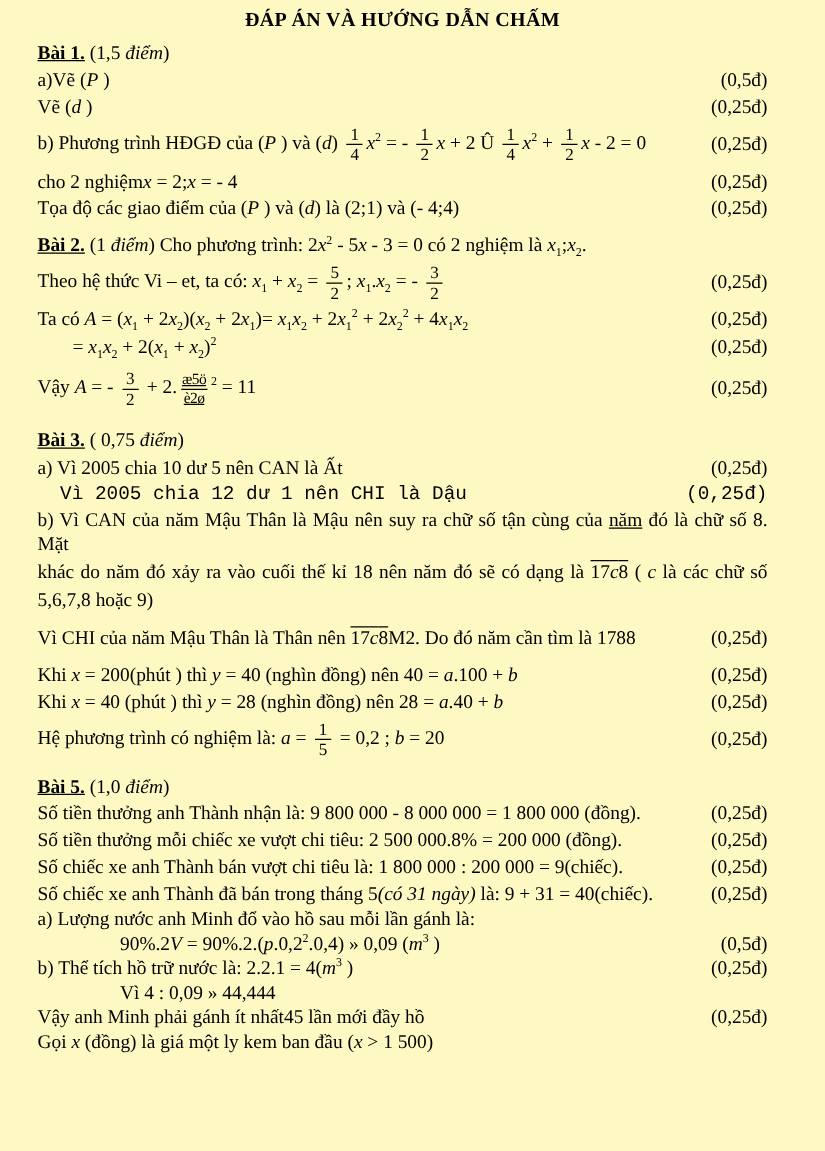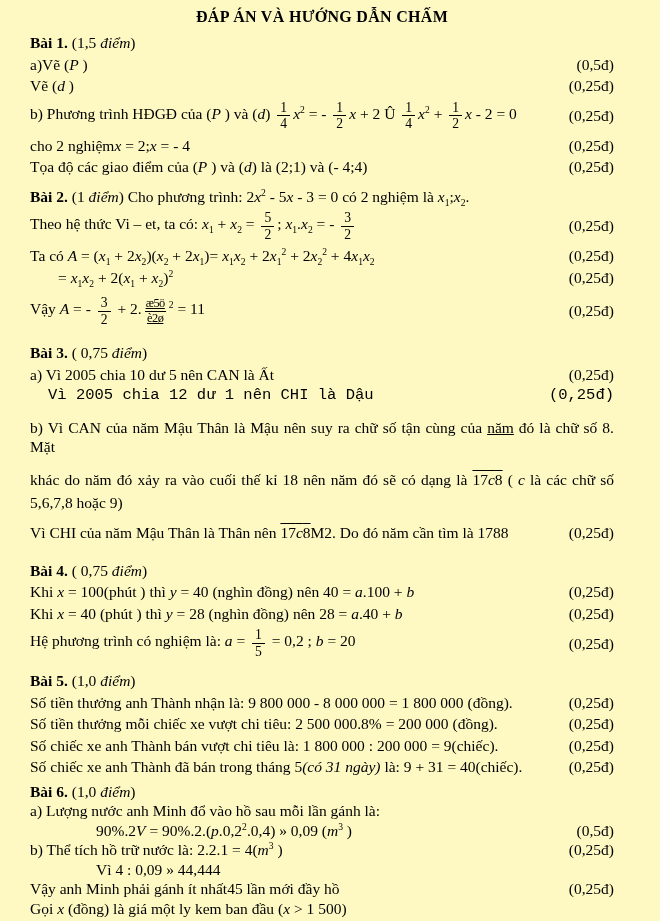--- a/index.html
+++ b/index.html
@@ -26,30 +26,30 @@
     align-items:center;
     min-height:21.5px;
     line-height:1.25;
   }
   .row .content{white-space:nowrap;}
   .row .pts{white-space:nowrap;margin-left:8px;}
   .row.head{margin-top:8px;}
   .rows .row.head:first-child{margin-top:0;}
   .row.math{min-height:38px;}
   .row.tall{min-height:46px;}
-  .row.just{min-height:25px;margin-top:11px;}
+  .row.just{min-height:25px;}
   .row.just .content{
     white-space:normal;
     width:100%;
     text-align:justify;
     text-align-last:justify;
   }
   .row.tight{min-height:19.5px;}
   .row.head.tight{margin-top:4px;}
-  .hu{font-weight:700;}
+  .hu{font-weight:700;text-decoration:underline;}
   .i{font-style:italic;}
   .u{text-decoration:underline;}
   .ov{text-decoration:overline;}
   .sup{font-size:.62em;vertical-align:super;line-height:0;}
   .sub{font-size:.62em;vertical-align:sub;line-height:0;}
   .frac{
     display:inline-flex;
     flex-direction:column;
     align-items:center;
     vertical-align:middle;
@@ -158,26 +158,22 @@
 
   </div>
       <div class="row">
     <span class="content"><span>5,6,7,8 hoặc 9)</span></span>
 
   </div>
       <div class="row math">
     <span class="content"><span>Vì CHI của năm Mậu Thân là Thân nên  </span><span class="ov">17</span><span class="ov i">c</span><span class="ov">8</span><span>M2</span><span>. Do đó năm cần tìm là 1788</span></span>
     <span class="pts">(0,25đ)</span>
   </div>
-      <div class="row head">
-    <span class="content"><span class="hu">Bài 4.</span><span> ( 0,75 </span><span class="i">điểm</span><span>)</span></span>
-
-  </div>
-      <div class="row">
-    <span class="content"><span>Khi </span><span class="i">x</span><span> = 100(phút ) thì </span><span class="i">y</span><span> = 40 (nghìn đồng)  nên 40 = </span><span class="i">a</span><span>.100 + </span><span class="i">b</span></span>
+      <div class="row">
+    <span class="content"><span>Khi </span><span class="i">x</span><span> = 200(phút ) thì </span><span class="i">y</span><span> = 40 (nghìn đồng)  nên 40 = </span><span class="i">a</span><span>.100 + </span><span class="i">b</span></span>
     <span class="pts">(0,25đ)</span>
   </div>
       <div class="row">
     <span class="content"><span>Khi </span><span class="i">x</span><span> = 40  (phút ) thì </span><span class="i">y</span><span> = 28 (nghìn đồng)  nên 28 = </span><span class="i">a</span><span>.40 + </span><span class="i">b</span></span>
     <span class="pts">(0,25đ)</span>
   </div>
       <div class="row math">
     <span class="content"><span>Hệ phương trình có nghiệm là: </span><span class="i">a</span><span> = </span><span class="frac">
             <span class="num">1</span>
             <span class="den">5</span>
@@ -196,24 +192,20 @@
     <span class="content"><span>Số tiền thưởng mỗi chiếc xe vượt chi tiêu: 2 500 000.8% = 200 000 (đồng).</span></span>
     <span class="pts">(0,25đ)</span>
   </div>
       <div class="row">
     <span class="content"><span>Số chiếc xe anh Thành bán vượt chi tiêu là: 1 800 000 : 200 000 = 9(chiếc).</span></span>
     <span class="pts">(0,25đ)</span>
   </div>
       <div class="row">
     <span class="content"><span>Số chiếc xe anh Thành đã bán trong tháng 5</span><span class="i">(có 31 ngày)</span><span> là: 9 + 31 = 40(chiếc).</span></span>
     <span class="pts">(0,25đ)</span>
-  </div>
-      <div class="row head tight">
-    <span class="content"><span class="hu">Bài 6.</span><span> (1,0 </span><span class="i">điểm</span><span>)</span></span>
-
   </div>
       <div class="row tight">
     <span class="content"><span>a)  Lượng nước anh Minh đổ vào hồ sau mỗi lần gánh là:</span></span>
 
   </div>
       <div class="row tight" style="padding-left: 66px;">
     <span class="content"><span>90%.2</span><span class="i">V</span><span>  = 90%.2.(</span><span class="i">p</span><span>.0,2</span><span class="sup">2</span><span>.0,4) »  0,09  (</span><span class="i">m</span><span class="sup">3</span><span> )</span></span>
     <span class="pts">(0,5đ)</span>
   </div>
       <div class="row tight">

